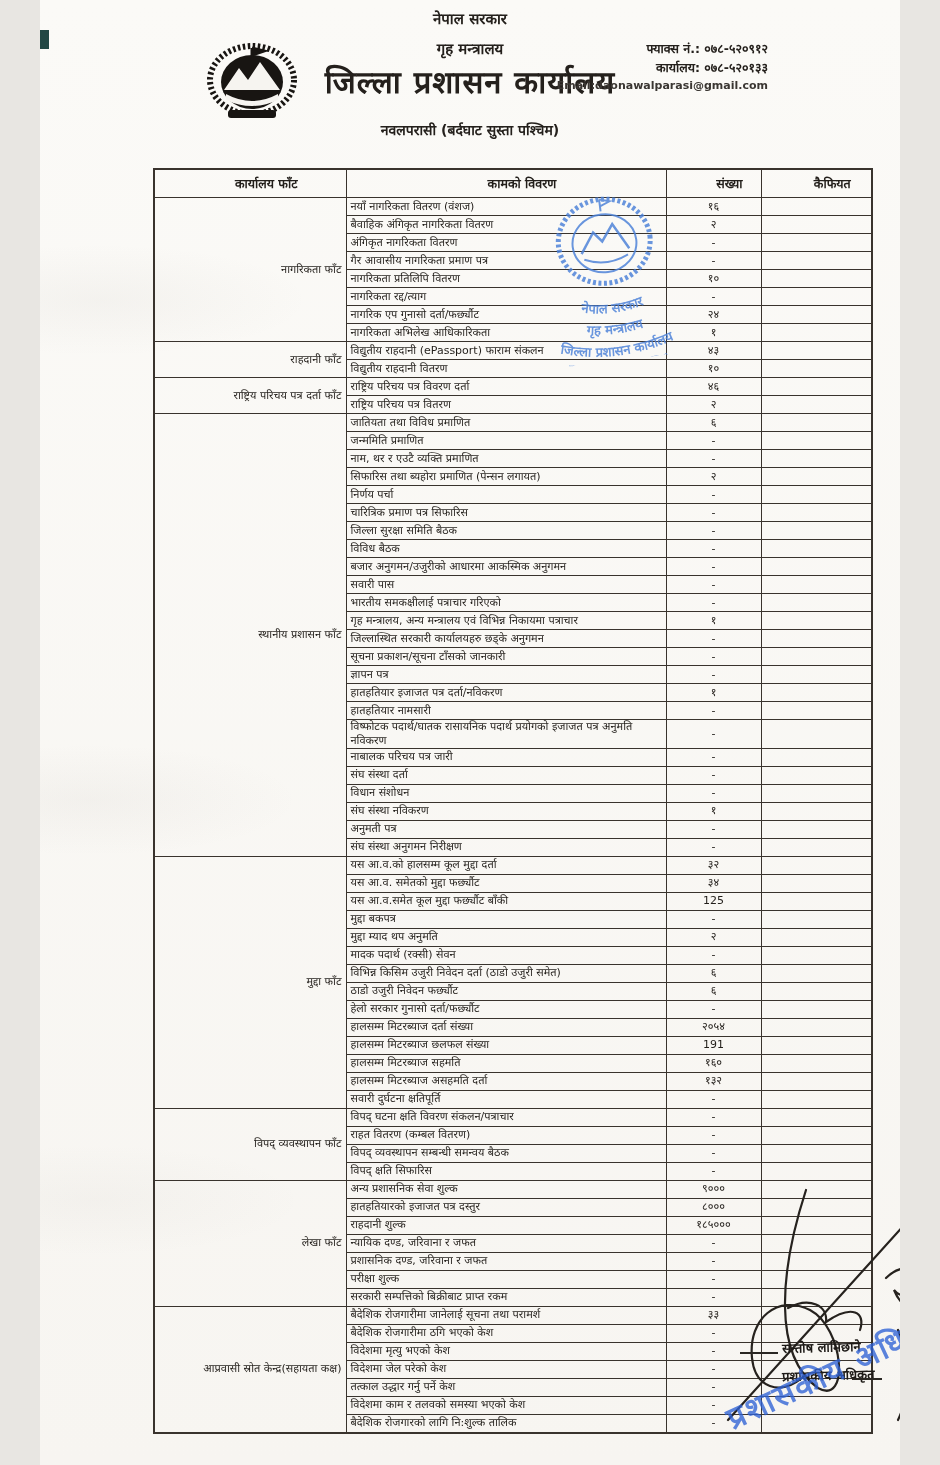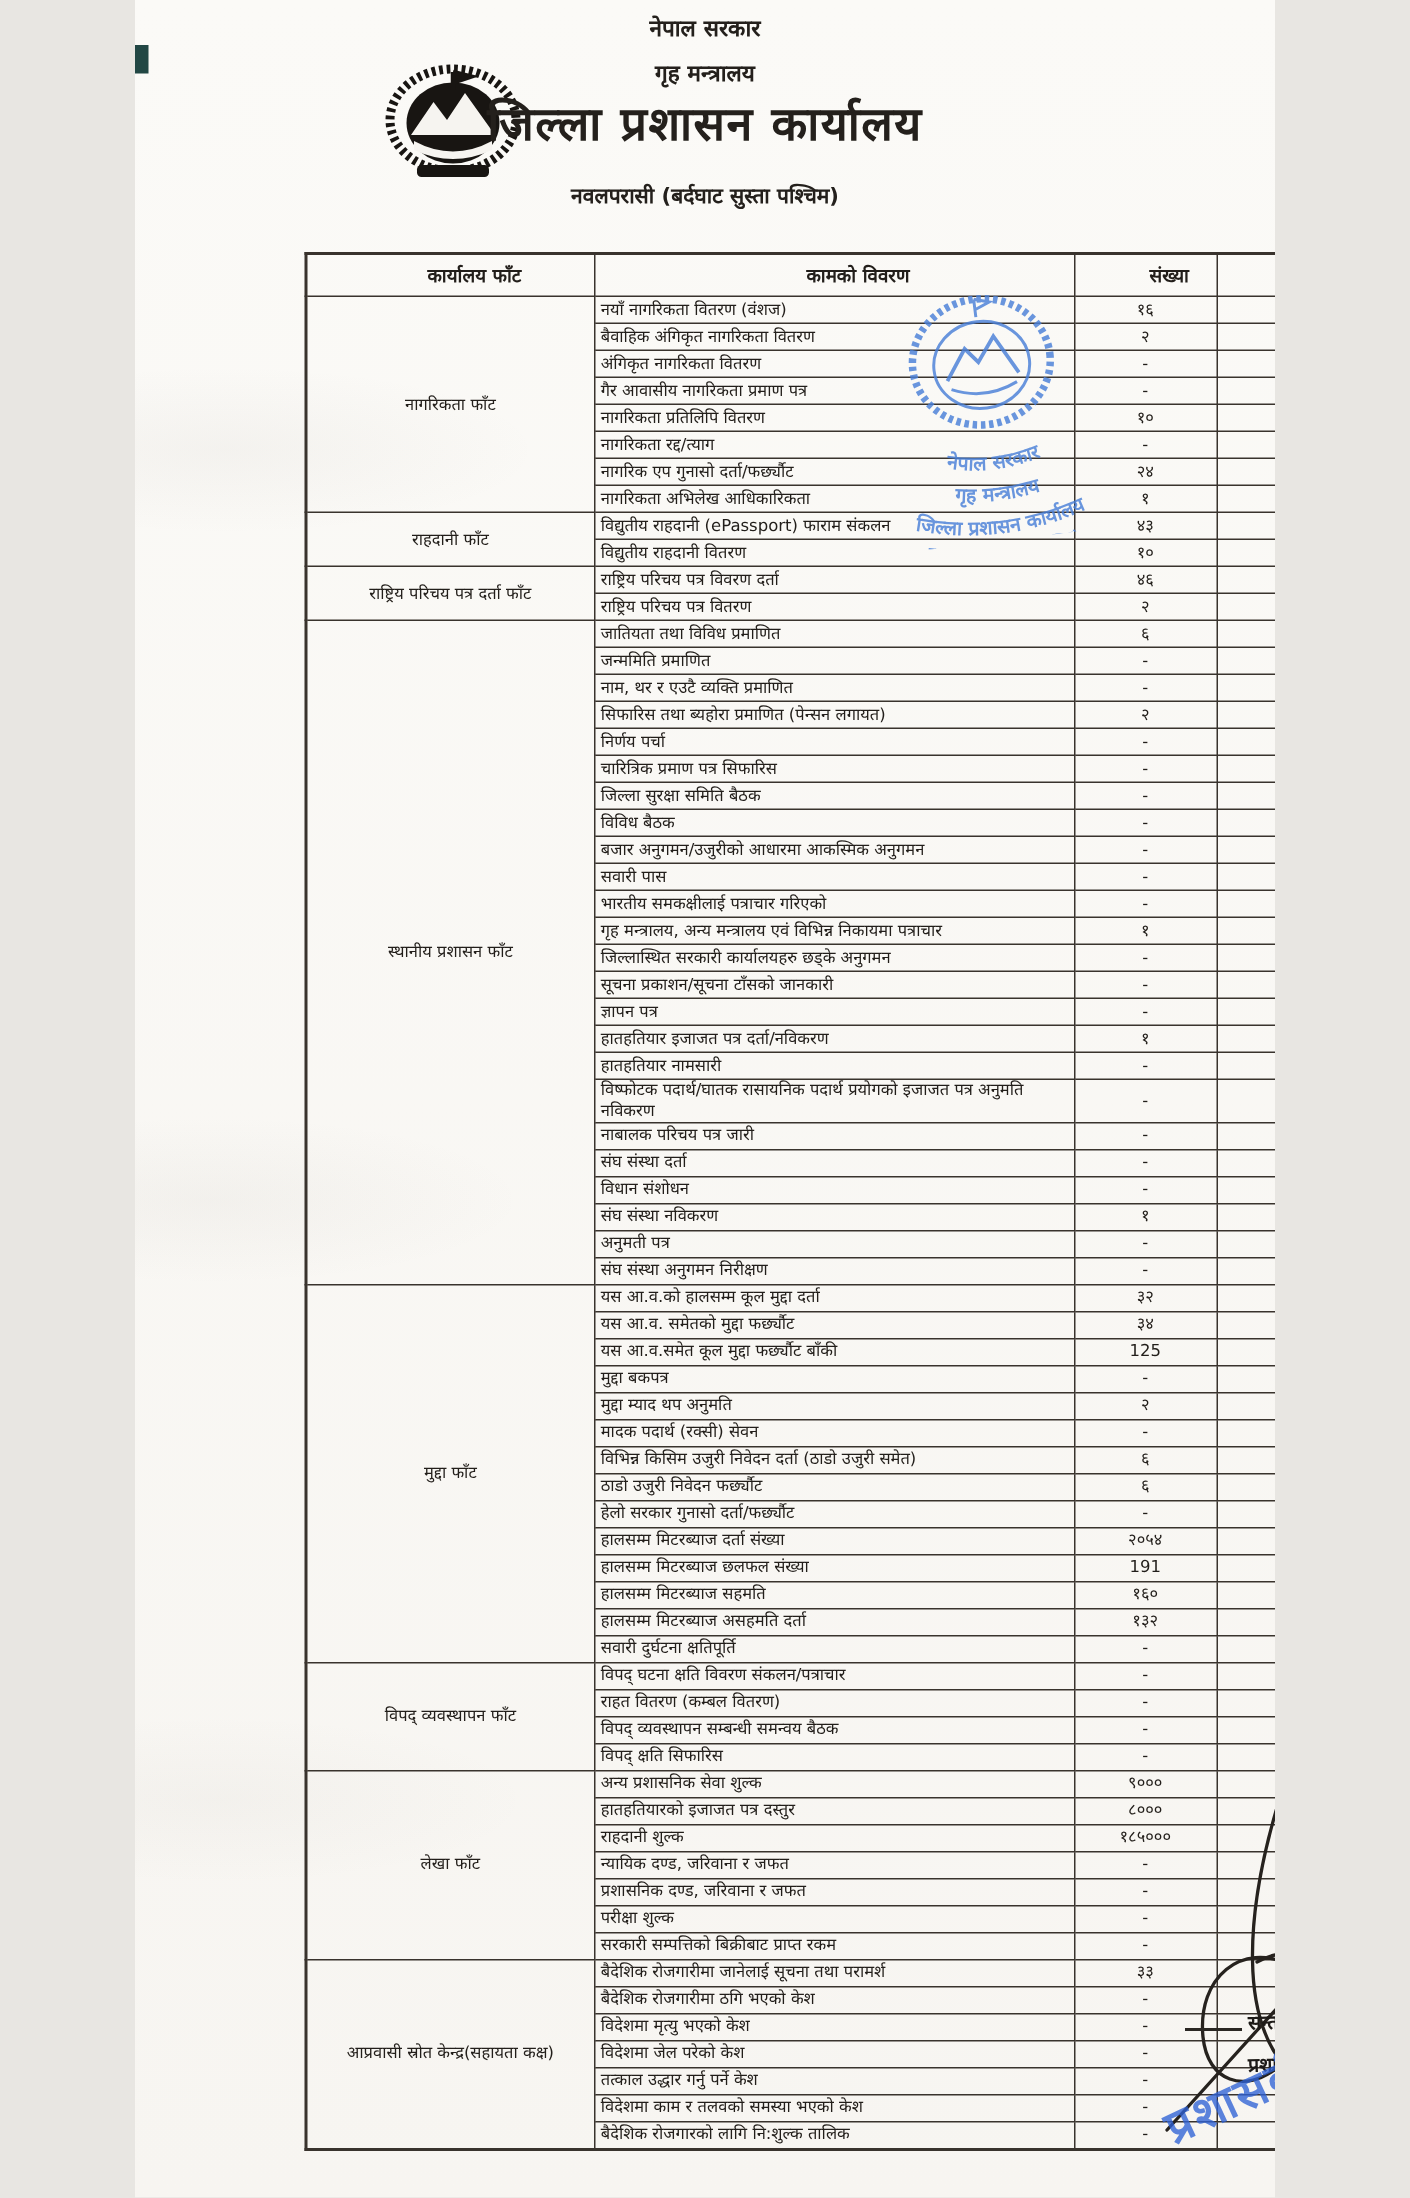--- a/index.html
+++ b/index.html
@@ -1,17 +1,17 @@
 <!DOCTYPE html>
 <html><head>
 <meta charset="utf-8">
 <style>
   html,body{margin:0;padding:0;background:#e8e6e2;}
   .page{
-    position:relative;width:760px;height:1465px;margin:0 auto;
+    position:relative;width:860px;height:1465px;margin:0 auto;
     background:
       radial-gradient(ellipse 300px 80px at 60px 300px, rgba(120,110,100,.05), transparent 70%),
       radial-gradient(ellipse 300px 80px at 50px 800px, rgba(120,110,100,.05), transparent 70%),
       radial-gradient(ellipse 300px 80px at 55px 1200px, rgba(120,110,100,.04), transparent 70%),
       linear-gradient(#fbfaf7,#f7f5f1);
     font-family:"DejaVu Sans",sans-serif;color:#24201c;overflow:hidden;
   }
   .edge-mark{position:absolute;left:0;top:30px;width:9px;height:19px;background:#224744;}
   .hdr{position:absolute;left:0;width:100%;text-align:center;}
   .hdr-gov{top:8px;font-size:15px;font-weight:bold;}
@@ -31,21 +31,21 @@
   table.report col.w2{width:320px;}
   table.report col.w3{width:95px;}
   table.report col.w4{width:111px;}
   table.report th,table.report td{
     border:1px solid #39332d;padding:0 4px;vertical-align:middle;
     font-size:11px;line-height:1.25;color:#221e1a;
   }
   table.report{border:2px solid #39332d;}
   table.report th{height:27px;font-size:12.5px;font-weight:bold;text-align:center;padding-left:36px;}
   table.report td{height:17px;}
-  td.c-sec{text-align:center;font-size:11.5px;}
+  td.c-sec{text-align:right;font-size:11.5px;}
   td.c-desc{text-align:left;}
   td.c-num{text-align:center;}
   td.c-rem{text-align:left;}
   
   .stamp-round{position:absolute;left:452px;top:183px;opacity:.82;transform:rotate(-7deg);pointer-events:none;}
   
   .sig-ink{position:absolute;left:620px;top:1120px;pointer-events:none;}
   .sig-name{position:absolute;left:742px;top:1338px;font-size:13px;font-weight:bold;color:#1d1a17;transform:rotate(-1.5deg);white-space:nowrap;}
   .sig-title{position:absolute;left:742px;top:1366px;font-size:13px;font-weight:bold;color:#1d1a17;transform:rotate(-1.5deg);white-space:nowrap;}
   .sig-dash-l{position:absolute;left:700px;top:1352px;width:38px;border-top:2px solid #2a2723;}
@@ -71,20 +71,25 @@
     <path d="M24,56 Q50,70 76,56 L76,62 Q50,74 24,62 Z" fill="#f6f4f0"></path>
     <path d="M50,10 L50,22 M50,10 L62,13 L50,17" stroke="#181512" stroke-width="3" fill="#181512"></path>
     <rect x="26" y="72" width="48" height="8" rx="3" fill="#181512"></rect>
   </svg>
 
   <div class="hdr hdr-gov">नेपाल सरकार</div>
   <div class="hdr hdr-min">गृह मन्त्रालय</div>
   <div class="hdr hdr-office">जिल्ला प्रशासन कार्यालय</div>
   <div class="hdr hdr-district">नवलपरासी (बर्दघाट सुस्ता पश्चिम)</div>
 
+  <div class="contact">
+    <div class="c1">फ्याक्स नं.: ०७८-५२०९१२</div>
+    <div class="c1">कार्यालय: ०७८-५२०१३३</div>
+    <div class="c2">Email:daonawalparasi@gmail.com</div>
+  </div>
 
   <table class="report">
     <colgroup>
         <col class="w1">
         <col class="w2">
         <col class="w3">
         <col class="w4">
       </colgroup>
     <thead>
       <tr>

